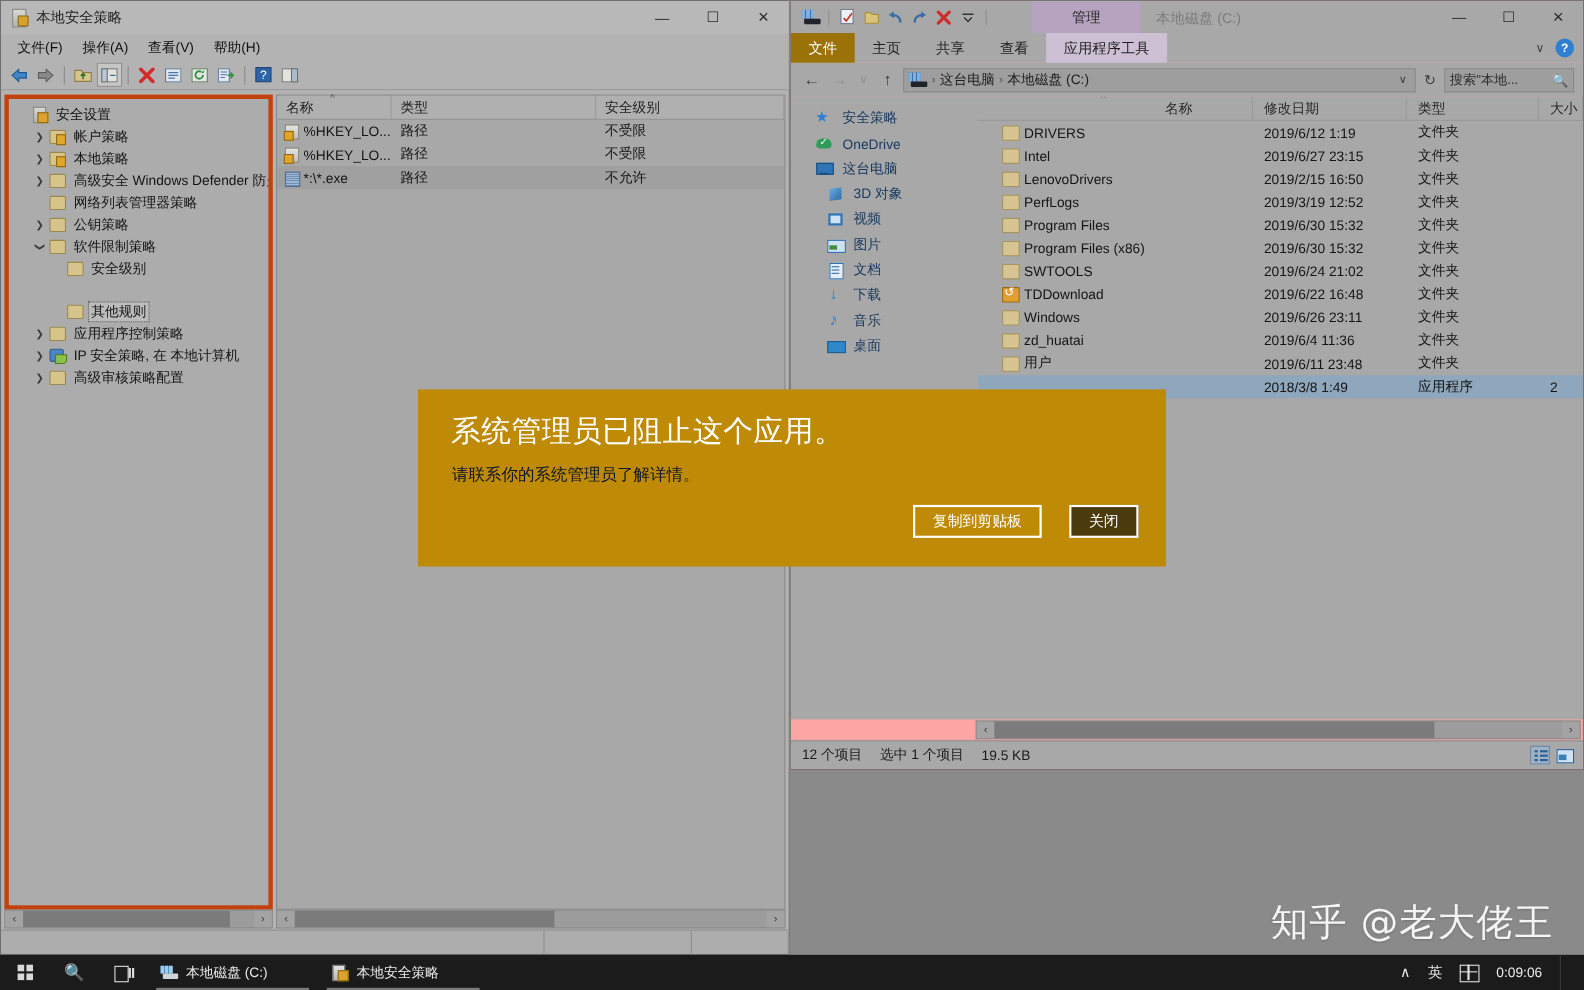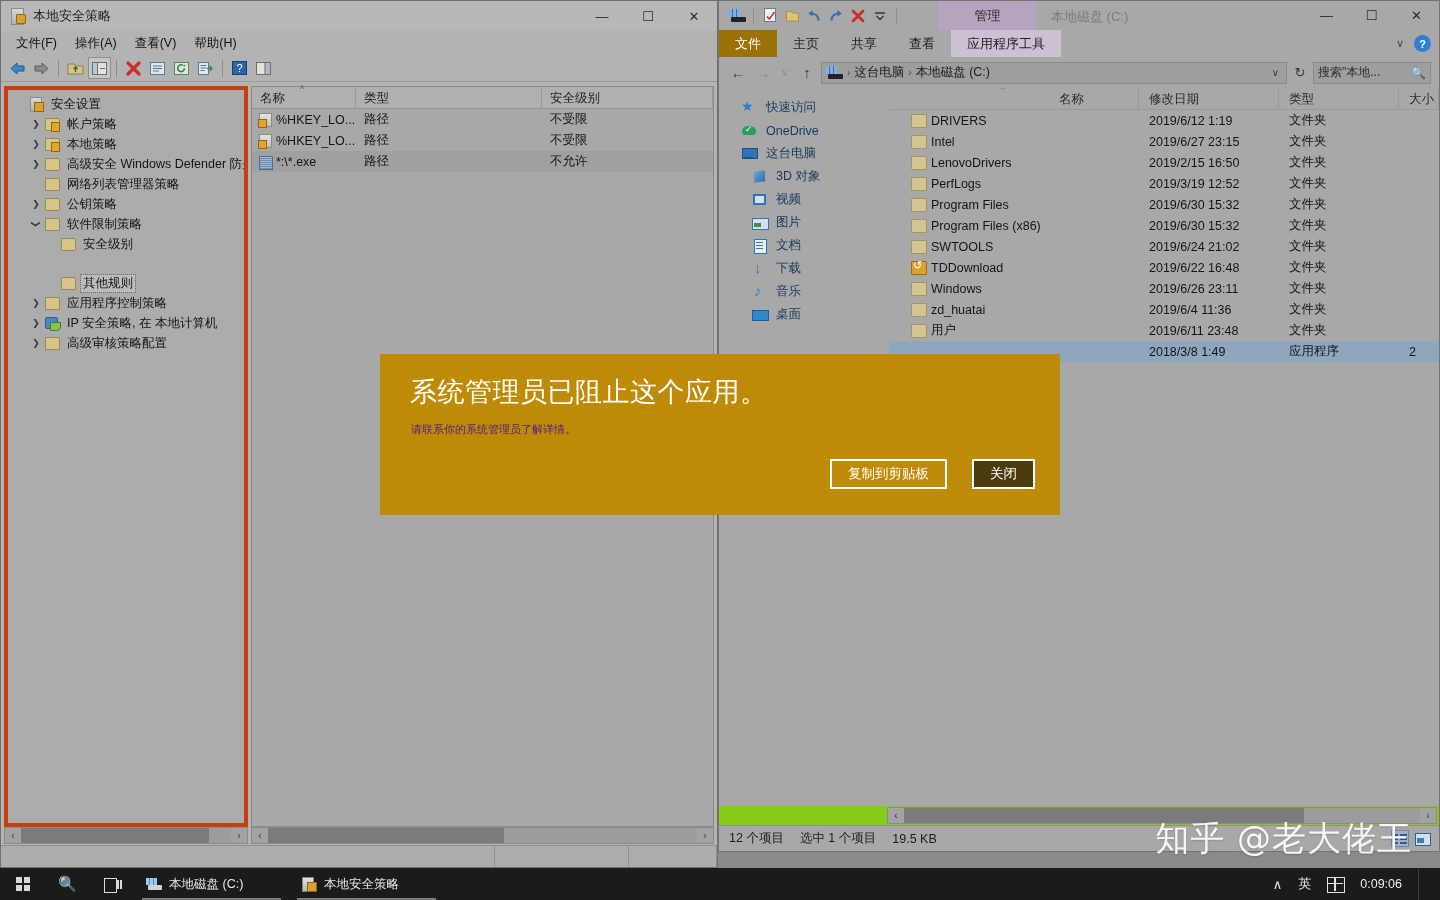--- a/index.html
+++ b/index.html
@@ -118,22 +118,22 @@
 
   #sp-scroll-row { height: 18px; display:flex; gap:3px; padding: 0 3px 0 3px; flex:none;}
   .hscroll { background:#9c9c9c; border:1px solid #8b8b8b; height:17px; display:flex; align-items:center; position:relative;}
   .hs-arrow { width:16px; height:15px; display:flex; align-items:center; justify-content:center; font-size:10px; color:#3b3b3b; background:#a3a3a3;}
   .hs-thumb { height:15px; background:#7b7b7b; }
   #sp-statusbar { height: 22px; background:#adadad; border-top:1px solid #8f8f8f; display:flex; flex:none;}
   .sb-seg { border-right: 1px solid #909090; }
 
   
   #explorer {
-    left: 718px; top: 0; width: 722px; height: 852px;
-    background: #84cc16; border: 1px solid #747474;
+    left: 718px; top: 0; width: 722px; height: 700px;
+    background: #fca5a5; border: 1px solid #747474;
     display:flex; flex-direction:column;
   }
   #ex-titlerow { height: 29px; display:flex; align-items:flex-start; position:relative; background:#a8a8a8; flex:none; }
   #ex-qat { display:flex; align-items:center; height:29px; padding-left:8px; gap:2px; }
   .qat-ico { width:20px; height:20px; display:flex; align-items:center; justify-content:center; position:relative;}
   .qat-sep { width:1px; height:14px; background:#8e8e8e; margin:0 4px; }
   .pc-ico { width:17px; height:13px; position:relative; }
   .pc-ico::before{content:""; position:absolute; left:0; top:0; width:11px; height:8px; background:#3a6ea5;
     background-image:
       linear-gradient(90deg,#7fb0e0 0 3px,transparent 3px 4px,#7fb0e0 4px 7px,transparent 7px 8px,#7fb0e0 8px 11px);
@@ -230,21 +230,21 @@
     font-family: "DejaVu Sans", sans-serif;
     pointer-events:none;
   }
 
   
   #blockdlg {
     position:absolute; left:380px; top:354px; width:680px; height:161px;
     background:#bf8a05;
   }
   #dlg-title { position:absolute; left:30px; top:20px; font-size:27px; color:#ffffff; letter-spacing:0.5px;}
-  #dlg-msg { position:absolute; left:31px; top:68px; font-size:11px; color:#4c1d95; }
+  #dlg-msg { position:absolute; left:31px; top:68px; font-size:15px; color:#0f172a; }
   #dlg-buttons { position:absolute; right:25px; top:105px; display:flex; gap:25px; }
   .dlg-btn {
     height:30px; border:2px solid #ffffff; background:transparent;
     display:flex; align-items:center; justify-content:center;
     color:#ffffff; font-size:13.5px; padding: 0 16px;
   }
   .dlg-btn.dark { background:#4a3a0c; }
 
   
   #taskbar {
@@ -600,21 +600,21 @@
       <div id="ex-search">
         <span id="ex-search-text">搜索"本地...</span>
         <span class="search-mag">🔍</span>
       </div>
     </div>
 
     <div id="ex-body">
       <div id="ex-nav">
           <div class="nav-item">
             <span class="nav-ico ic-pin"></span>
-            <span>快速访问</span>
+            <span>安全策略</span>
           </div>
           <div class="nav-item">
             <span class="nav-ico ic-cloud"></span>
             <span>OneDrive</span>
           </div>
           <div class="nav-item">
             <span class="nav-ico ic-pc"></span>
             <span>这台电脑</span>
           </div>
           <div class="nav-item indent">

